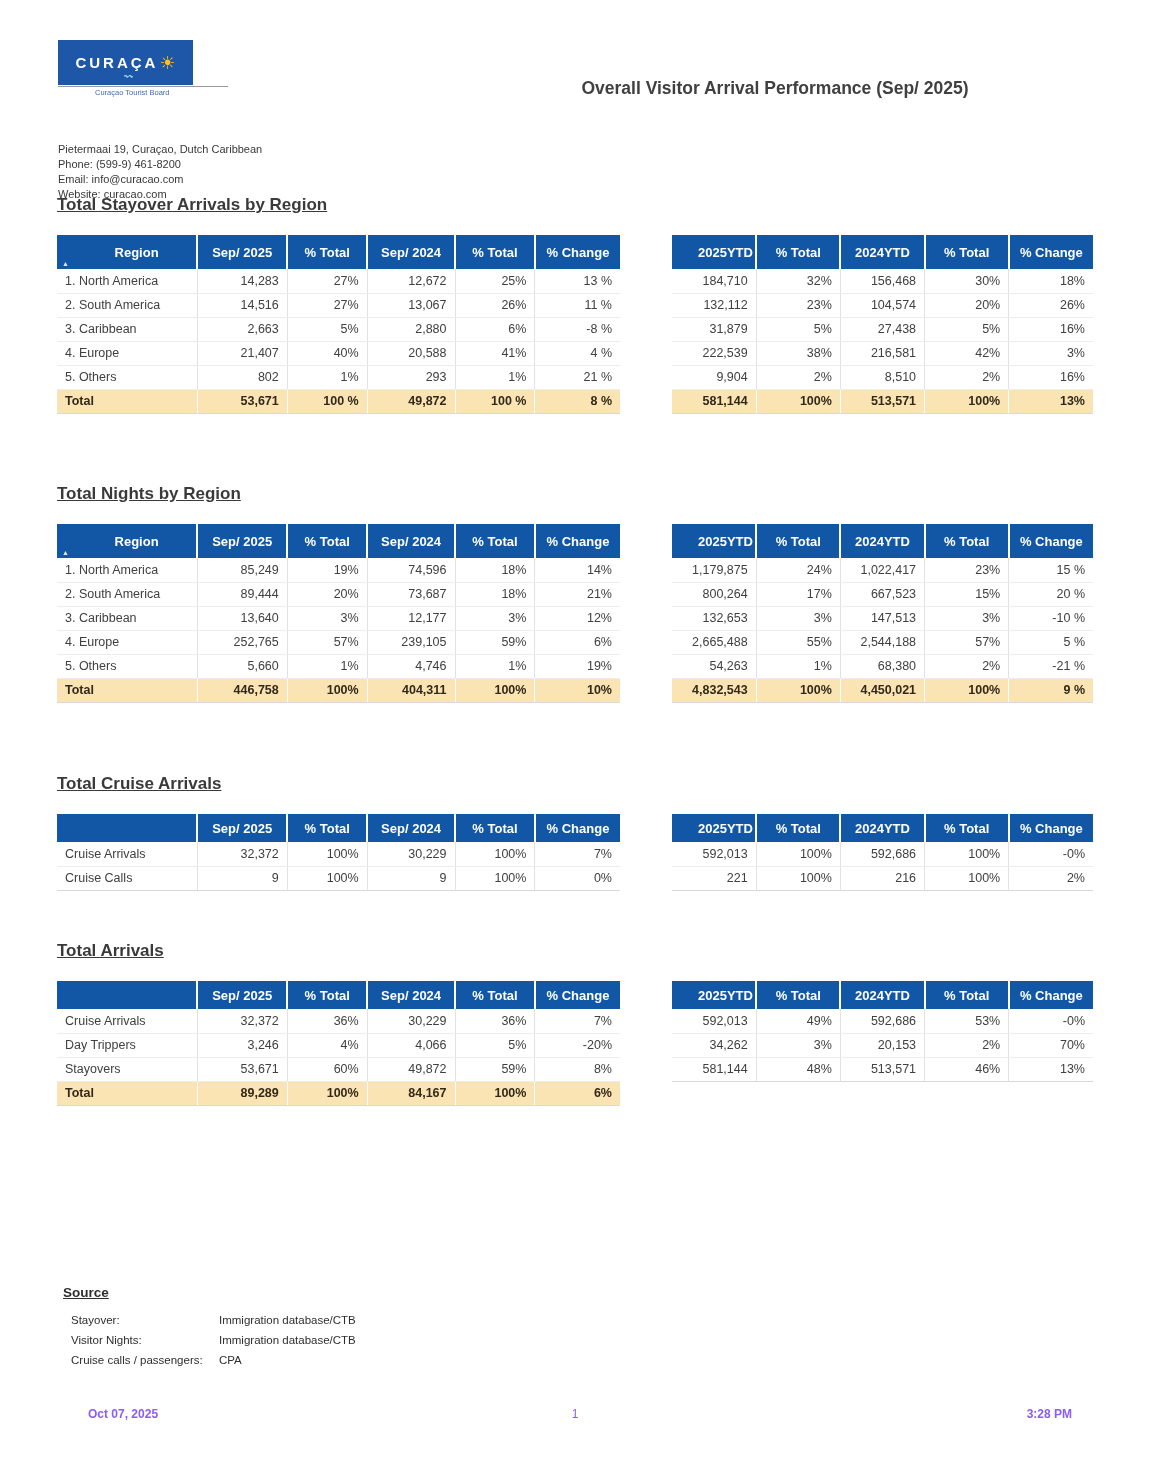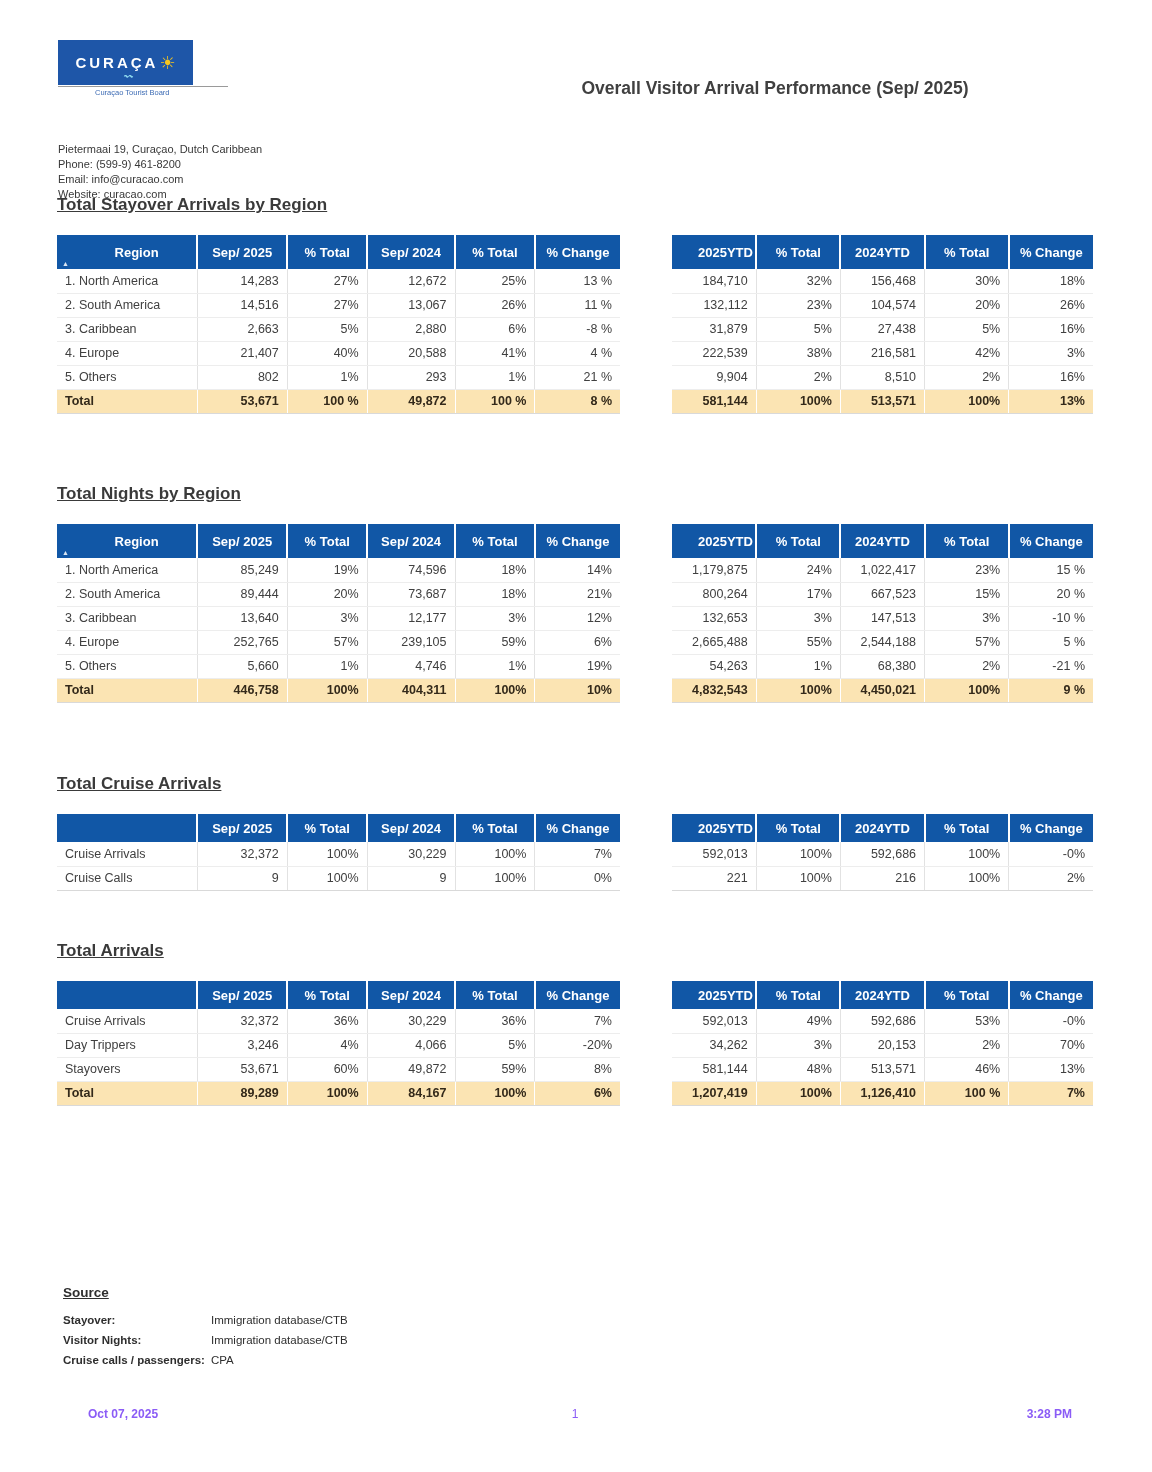--- a/index.html
+++ b/index.html
@@ -60,21 +60,21 @@
   tbody tr:last-child td{border-bottom:1px solid #d9d9d9;}
   tr.total-row td{
     background:var(--total-bg);font-weight:bold;color:#33291a;
     border-left:1px solid #fff;border-bottom:none;
   }
   tr.total-row td:first-child{border-left:none;}
   
   .source{position:absolute;left:63px;top:1285px;}
   .source h3{margin:0 0 10px 0;font-size:13.5px;font-weight:bold;text-decoration:underline;color:#2e2e2e;}
   .source-row{display:flex;font-size:11.5px;line-height:20px;color:#2e2e2e;}
-  .source-row .lbl{width:148px;font-weight:bold;}
+  .source-row .lbl{width:148px;font-weight:normal;margin-left:8px;}
   
   .footer{position:absolute;left:57px;top:1407px;width:1036px;height:20px;font-size:12px;color:#8b5cf6;}
   .footer .date{position:absolute;left:31px;font-weight:bold;}
   .footer .page{position:absolute;left:0;right:0;text-align:center;}
   .footer .time{position:absolute;right:21px;font-weight:bold;}
 </style>
 </head>
 <body>
 
 <div class="logo-box">
@@ -535,27 +535,20 @@
             <td>2%</td>
             <td>70%</td>
           </tr>
           <tr>
             <td>581,144</td>
             <td>48%</td>
             <td>513,571</td>
             <td>46%</td>
             <td>13%</td>
           </tr>
-          <tr class="total-row">
-            <td>1,207,419</td>
-            <td>100%</td>
-            <td>1,126,410</td>
-            <td>100 %</td>
-            <td>7%</td>
-          </tr>
         </tbody>
       </table>
   </div>
 </div>
 
 <div class="source">
   <h3>Source</h3>
   <div class="source-row">
     <span class="lbl">Stayover:</span>
     <span class="val">Immigration database/CTB</span>

